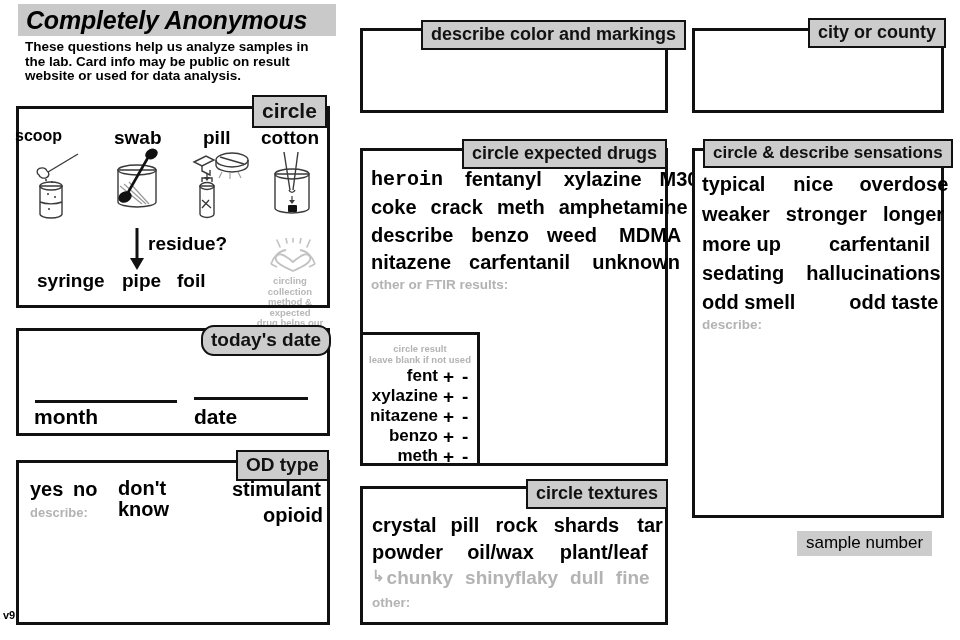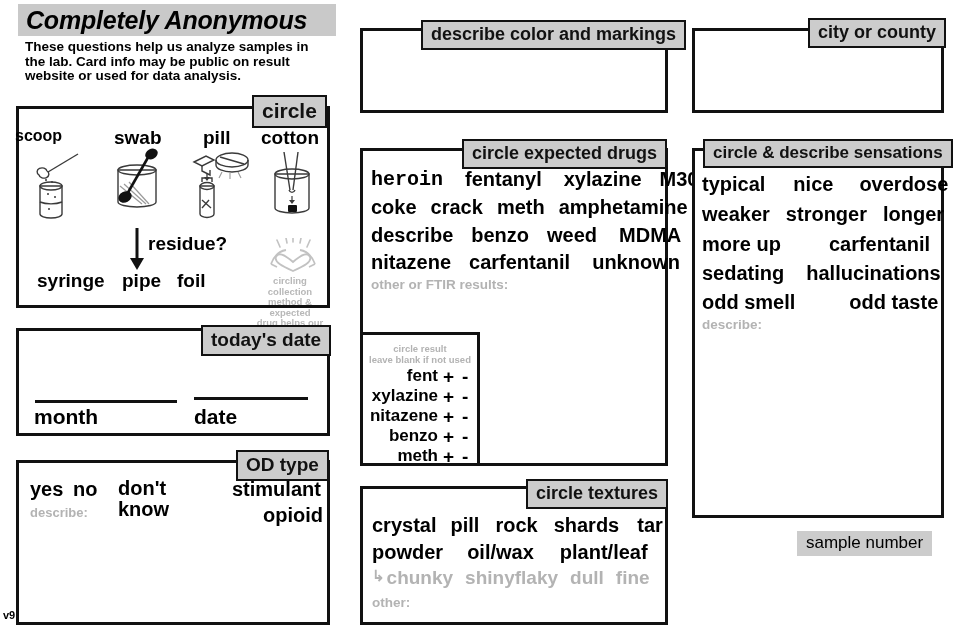--- a/index.html
+++ b/index.html
@@ -195,21 +195,21 @@
       </g>
     </svg>
   </div>
   <div style="position:absolute;left:250px;top:276px;width:80px;font-size:9.5px;font-weight:bold;color:#b8b8b8;line-height:10.5px;text-align:center;">
     <div>circling collection</div>
     <div>method &amp; expected</div>
     <div>drug helps our lab</div>
   </div>
 
   <div class="box" style="left:16px;top:328px;width:314px;height:108px;"></div>
-  <div class="tab" style="left:201px;top:325px;font-size:19px;">today's date</div>
+  <div class="tab" style="left:201px;top:325px;font-size:19px;border-radius:13px;">today's date</div>
 
   <div class="rule" style="left:35px;top:400px;width:142px;"></div>
   <div class="txt b" style="left:34px;top:405px;font-size:21px;">month</div>
 
   <div class="rule" style="left:194px;top:397px;width:114px;"></div>
   <div class="txt b" style="left:194px;top:405px;font-size:21px;">date</div>
 
   <div class="box" style="left:16px;top:460px;width:314px;height:165px;"></div>
   <div class="tab" style="left:236px;top:450px;font-size:19px;">OD type</div>
 

